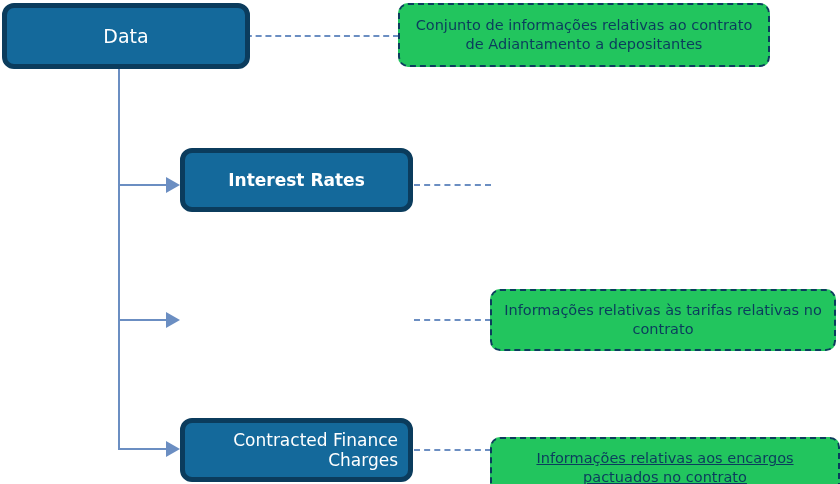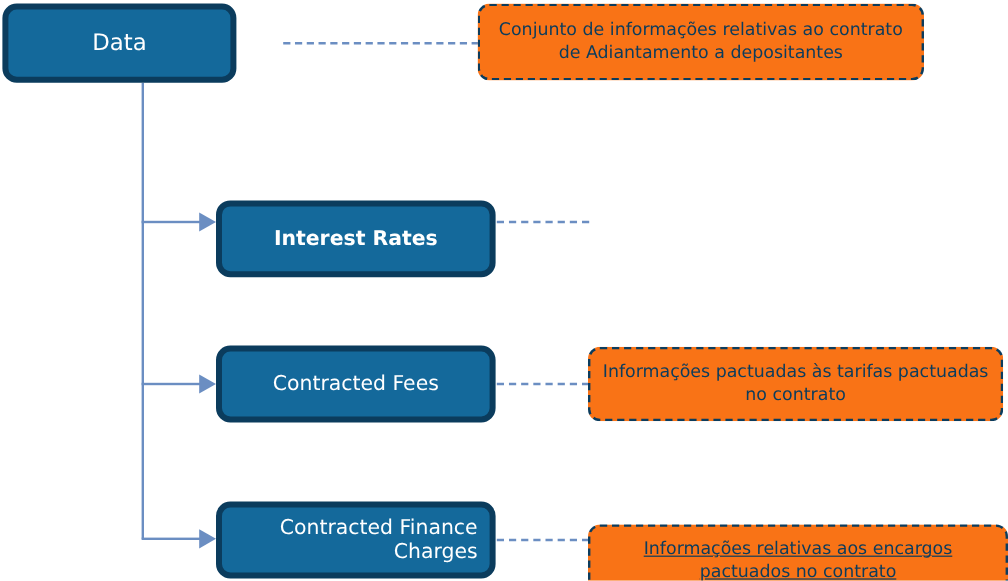--- a/index.html
+++ b/index.html
@@ -36,45 +36,45 @@
   }
   .node-label {
     display: block;
     width: 100%;
     white-space: pre-line;
   }
 
   .node.root {
     left: 2px;
     top: 3px;
-    width: 195px;
+    width: 248px;
     height: 66px;
     font-size: 19px;
     font-weight: normal;
   }
   .node.child {
     left: 180px;
     width: 233px;
     height: 64px;
     font-size: 17px;
   }
   .node.child.bold   { font-weight: bold; }
   .node.child.normal { font-weight: normal; }
 
-  .node.row1 { top: 167px; }
+  .node.row1 { top: 148px; }
   .node.row2 { top: 288px; }
   .node.row3 { top: 418px; text-align: right; }
 
   
   .note {
     position: absolute;
     box-sizing: border-box;
     border: 2px dashed #0b3c5d;
     border-radius: 10px;
-    background: #f97316;
+    background: #22c55e;
     color: #0b3c5d;
     font-size: 14.5px;
     line-height: 1.28;
     display: flex;
     align-items: center;
     justify-content: center;
     text-align: center;
     padding: 3px 8px;
   }
   .note-label {
@@ -153,34 +153,31 @@
   <div class="dashlink d3"></div>
 
   <div class="node root">
     <span class="node-label">Data</span>
   </div>
 
   <div class="node child row1 bold">
     <span class="node-label">Interest Rates</span>
   </div>
 
-  <div class="node child row2 normal">
-    <span class="node-label">Contracted Fees</span>
-  </div>
 
   <div class="node child row3 normal">
     <span class="node-label">Contracted Finance Charges</span>
   </div>
 
   <div class="note n0">
     <span class="note-label">Conjunto de informações relativas ao contrato de Adiantamento a depositantes</span>
   </div>
 
 
   <div class="note n2">
-    <span class="note-label">Informações pactuadas às tarifas pactuadas no contrato</span>
+    <span class="note-label">Informações relativas às tarifas relativas no contrato</span>
   </div>
 
   <div class="note n3">
     <span class="note-label">Informações relativas aos encargos pactuados no contrato</span>
   </div>
 
 </div>
 
 </body></html>

